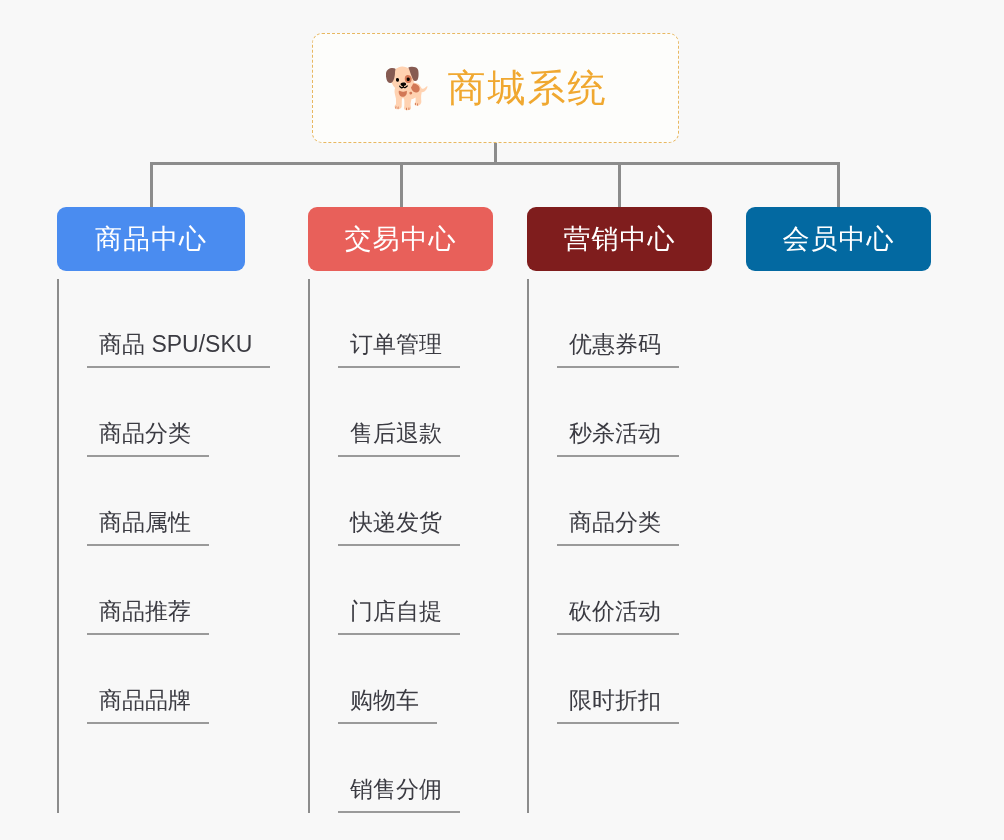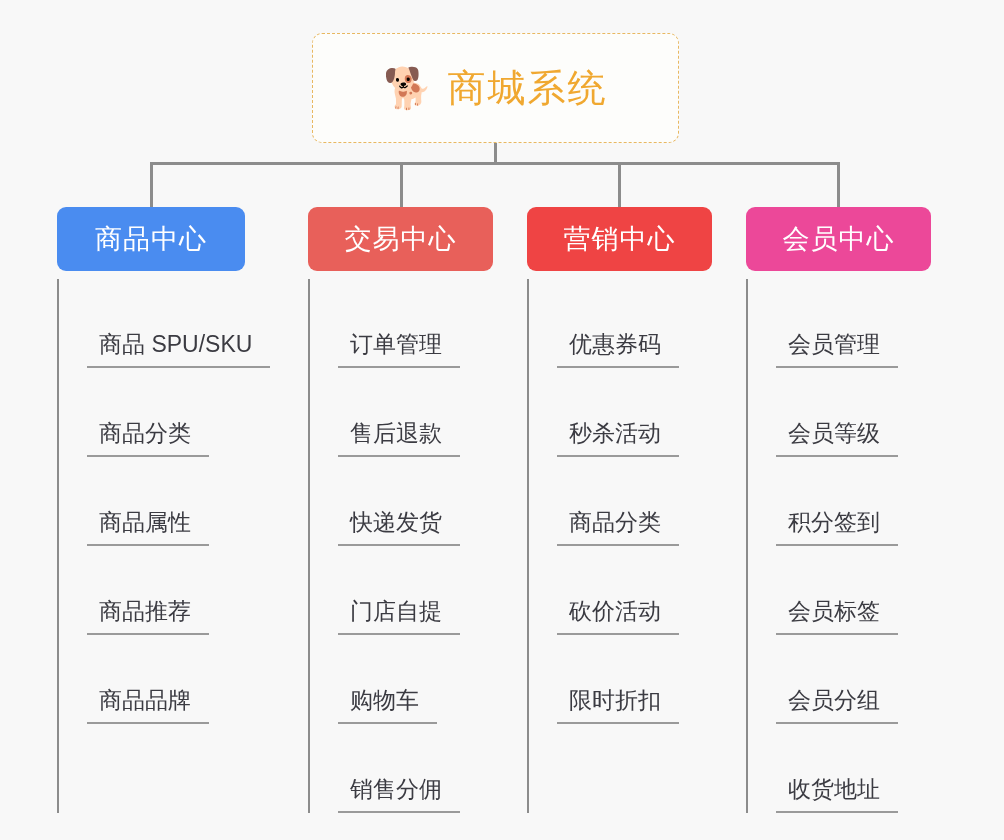--- a/index.html
+++ b/index.html
@@ -163,21 +163,21 @@
       <div class="leaf">
           <span class="leaf-inner">购物车</span>
         </div>
       <div class="leaf">
           <span class="leaf-inner">销售分佣</span>
         </div>
     </div>
   </div>
 
   <div class="branch" style="left:527px; width:185px;">
-    <div class="branch-header" style="background:#ef4444; width:185px;">
+    <div class="branch-header" style="background:#7f1d1d; width:185px;">
       <span>营销中心</span>
     </div>
     <div class="branch-body">
       <div class="trunk" style="height:534px;"></div>
       <div class="leaf">
           <span class="leaf-inner">优惠券码</span>
         </div>
       <div class="leaf">
           <span class="leaf-inner">秒杀活动</span>
         </div>
@@ -187,39 +187,18 @@
       <div class="leaf">
           <span class="leaf-inner">砍价活动</span>
         </div>
       <div class="leaf">
           <span class="leaf-inner">限时折扣</span>
         </div>
     </div>
   </div>
 
   <div class="branch" style="left:746px; width:185px;">
-    <div class="branch-header" style="background:#ec4899; width:185px;">
+    <div class="branch-header" style="background:#0369a1; width:185px;">
       <span>会员中心</span>
     </div>
-    <div class="branch-body">
-      <div class="trunk" style="height:534px;"></div>
-      <div class="leaf">
-          <span class="leaf-inner">会员管理</span>
-        </div>
-      <div class="leaf">
-          <span class="leaf-inner">会员等级</span>
-        </div>
-      <div class="leaf">
-          <span class="leaf-inner">积分签到</span>
-        </div>
-      <div class="leaf">
-          <span class="leaf-inner">会员标签</span>
-        </div>
-      <div class="leaf">
-          <span class="leaf-inner">会员分组</span>
-        </div>
-      <div class="leaf">
-          <span class="leaf-inner">收货地址</span>
-        </div>
-    </div>
   </div>
 
 </div>
 
 </body></html>

